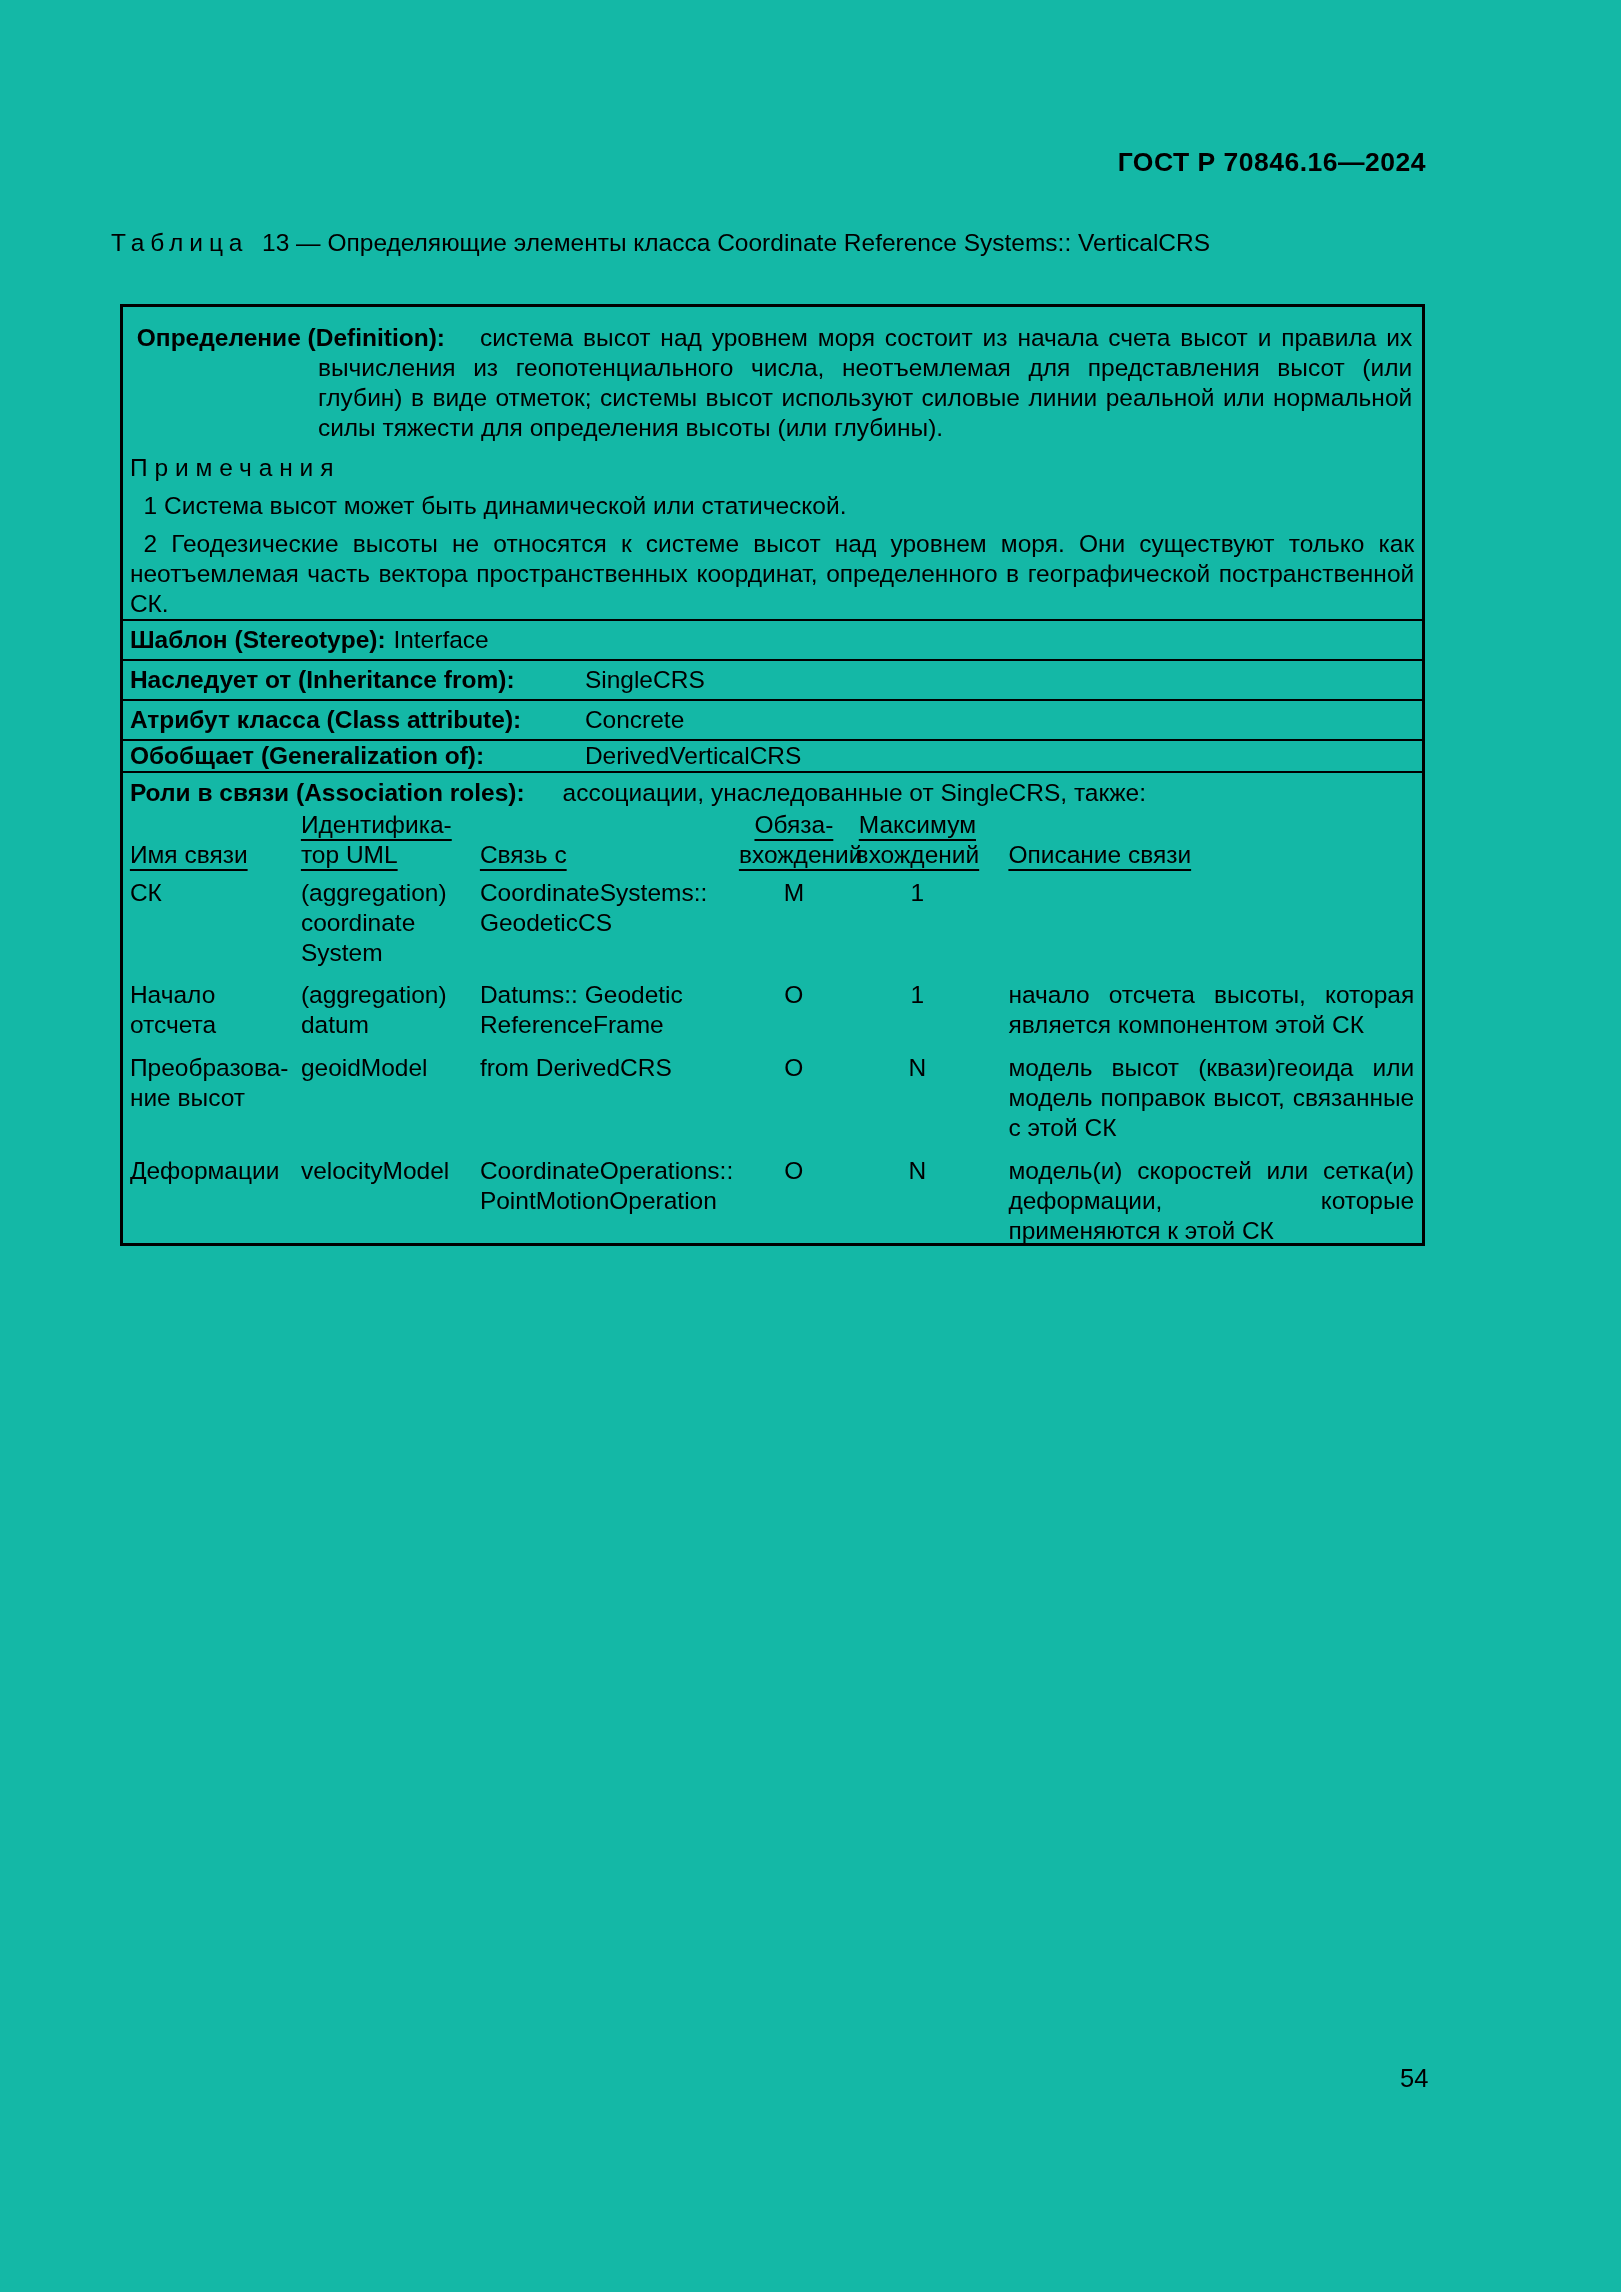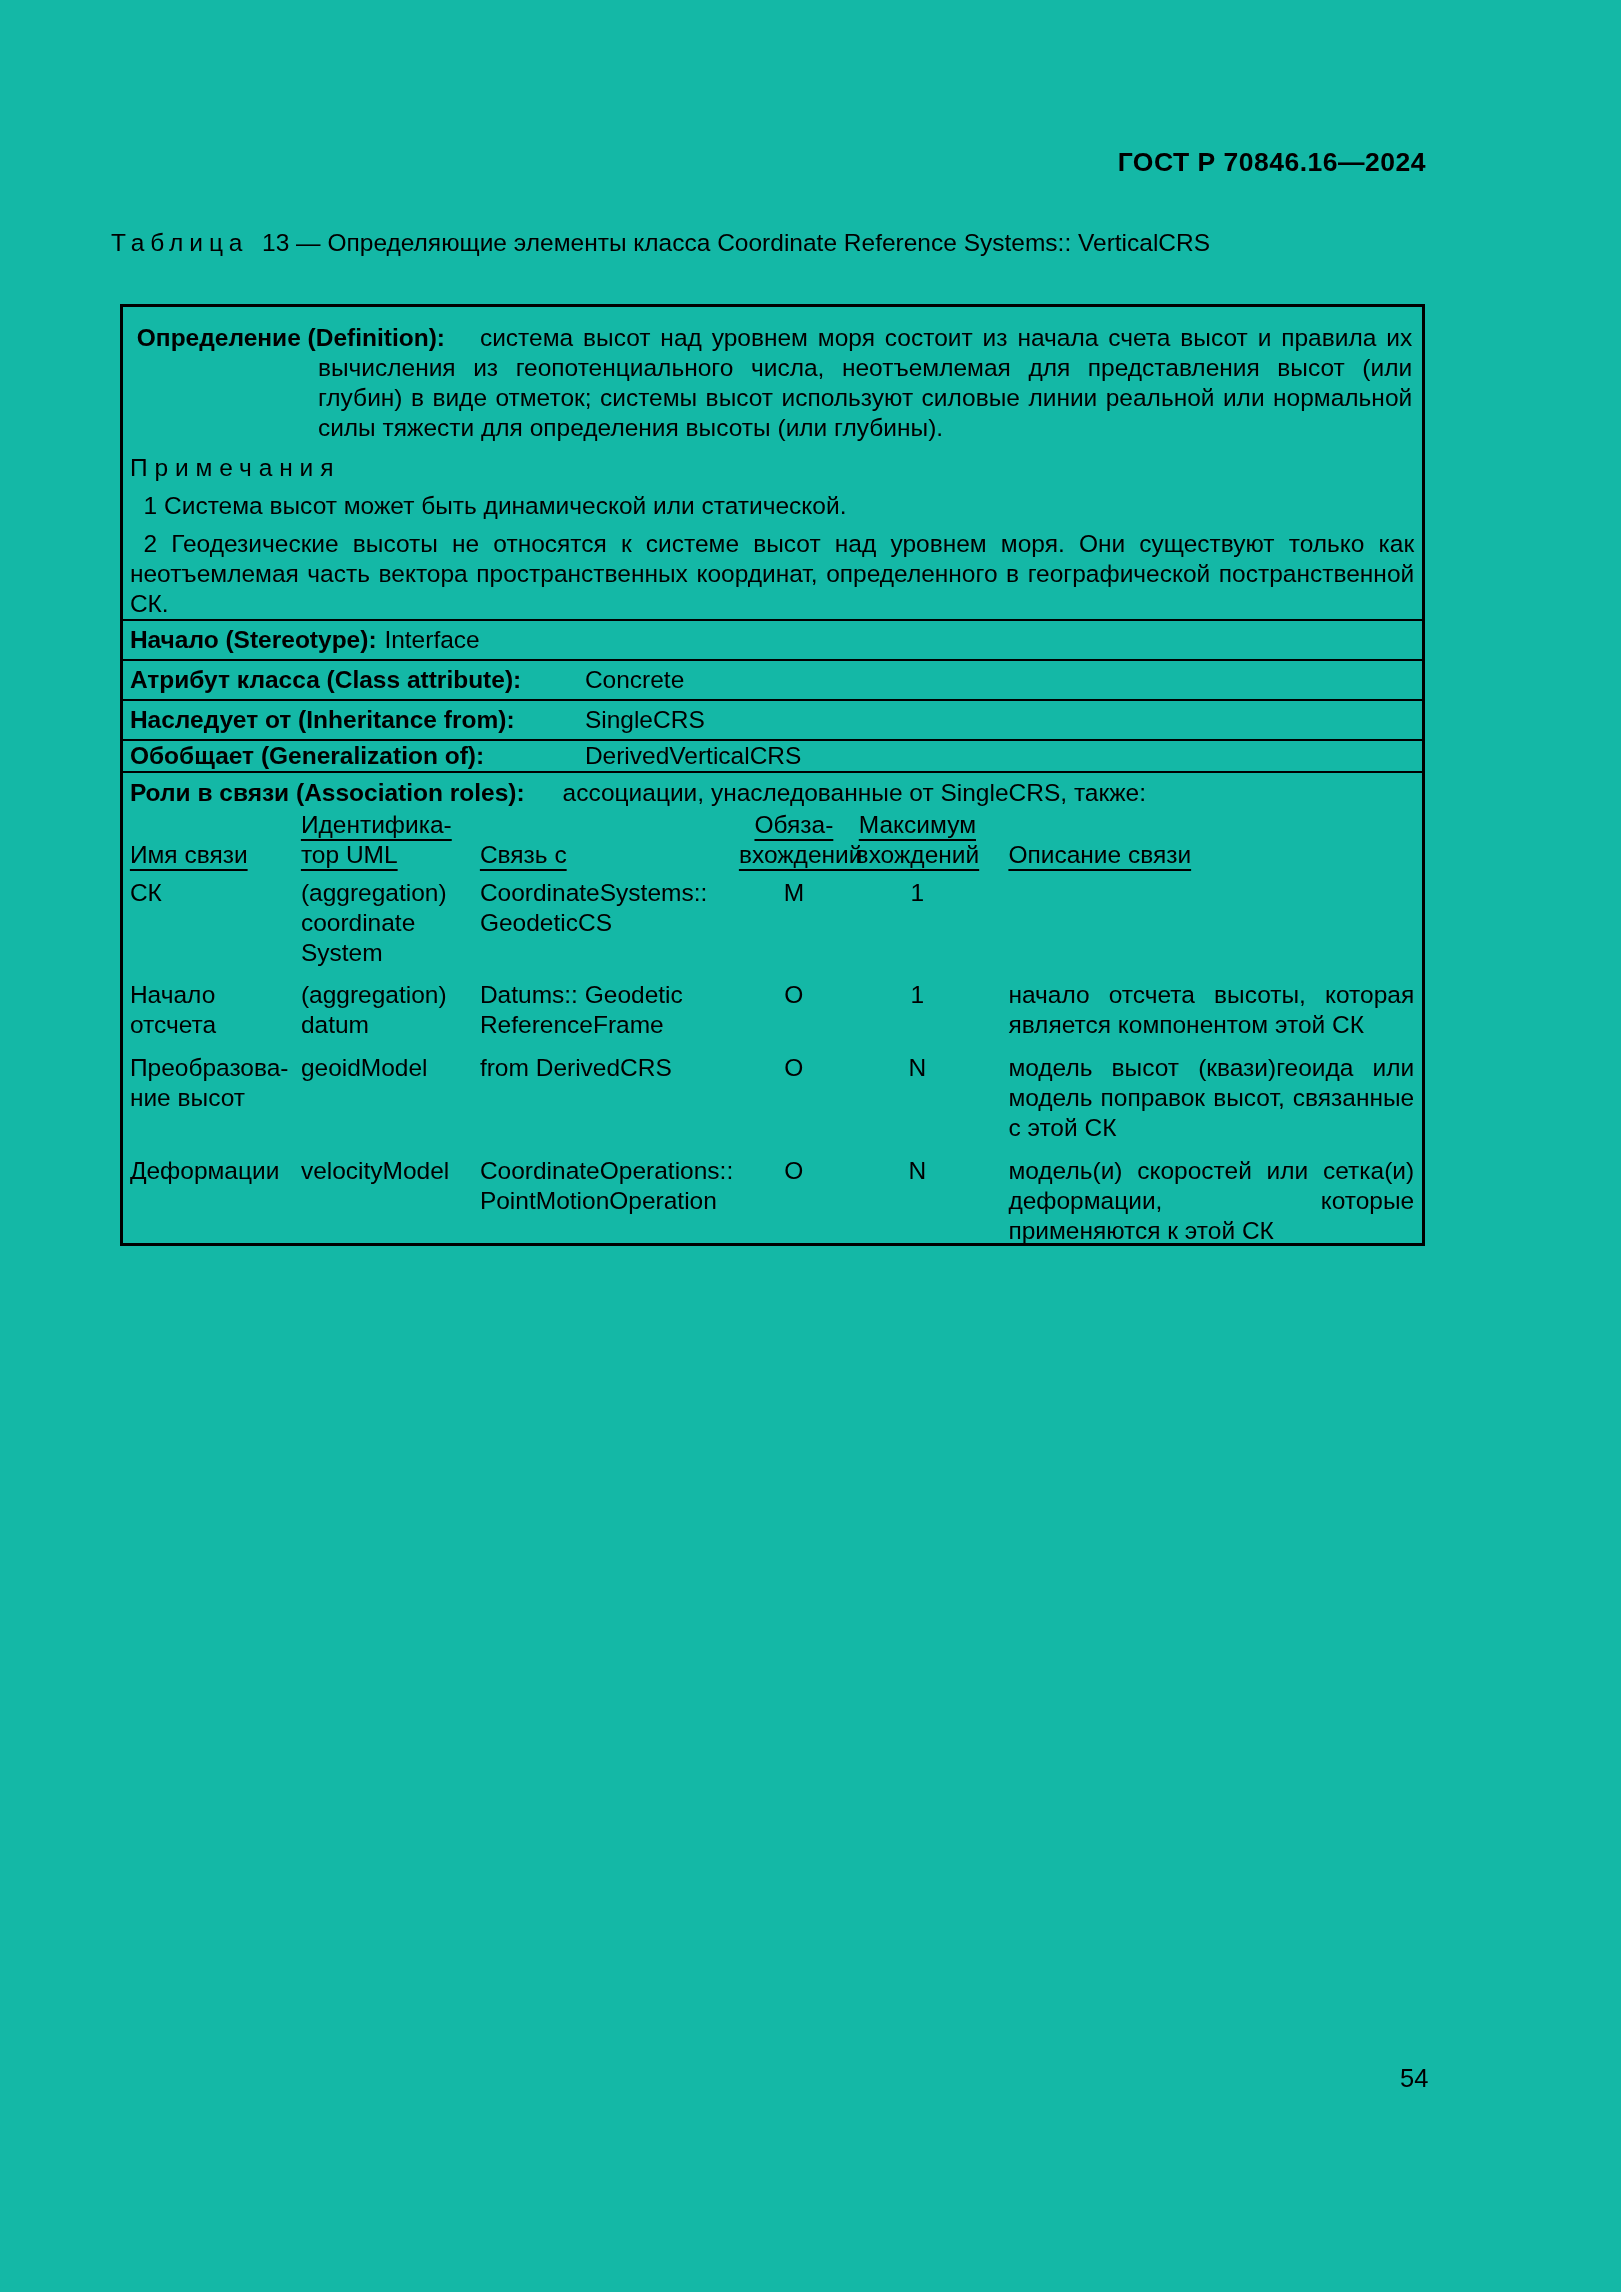--- a/index.html
+++ b/index.html
@@ -86,32 +86,32 @@
       <div class="def-wrap">
         <span class="def-label">Определение (Definition):</span>
         <div class="def-text">система высот над уровнем моря состоит из начала счета высот и правила их вычисления из геопотенциального числа, неотъемлемая для представления высот (или глубин) в виде отметок; системы высот используют силовые линии реальной или нормальной силы тяжести для определения высоты (или глубины).</div>
       </div>
       <div class="notes-heading">Примечания</div>
       <div class="note">1 Система высот может быть динамической или статической.</div>
       <div class="note">2 Геодезические высоты не относятся к системе высот над уровнем моря. Они существуют только как неотъемлемая часть вектора пространственных координат, определенного в географической постранственной СК.</div>
     </div>
 
     <div class="trow row-attr">
-      <span class="attr-label inline">Начало (Stereotype):</span>
+      <span class="attr-label inline">Шаблон (Stereotype):</span>
       <span class="attr-value gap">Interface</span>
+    </div>
+
+    <div class="trow row-attr">
+      <span class="attr-label">Наследует от (Inheritance from):</span>
+      <span class="attr-value">SingleCRS</span>
     </div>
 
     <div class="trow row-attr">
       <span class="attr-label">Атрибут класса (Class attribute):</span>
       <span class="attr-value">Concrete</span>
-    </div>
-
-    <div class="trow row-attr">
-      <span class="attr-label">Наследует от (Inheritance from):</span>
-      <span class="attr-value">SingleCRS</span>
     </div>
 
     <div class="trow row-attr tall">
       <span class="attr-label">Обобщает (Generalization of):</span>
       <span class="attr-value">DerivedVerticalCRS</span>
     </div>
 
     <div class="trow row-roles">
       <div class="roles-intro">
         <span class="attr-label">Роли в связи (Association roles):</span>

